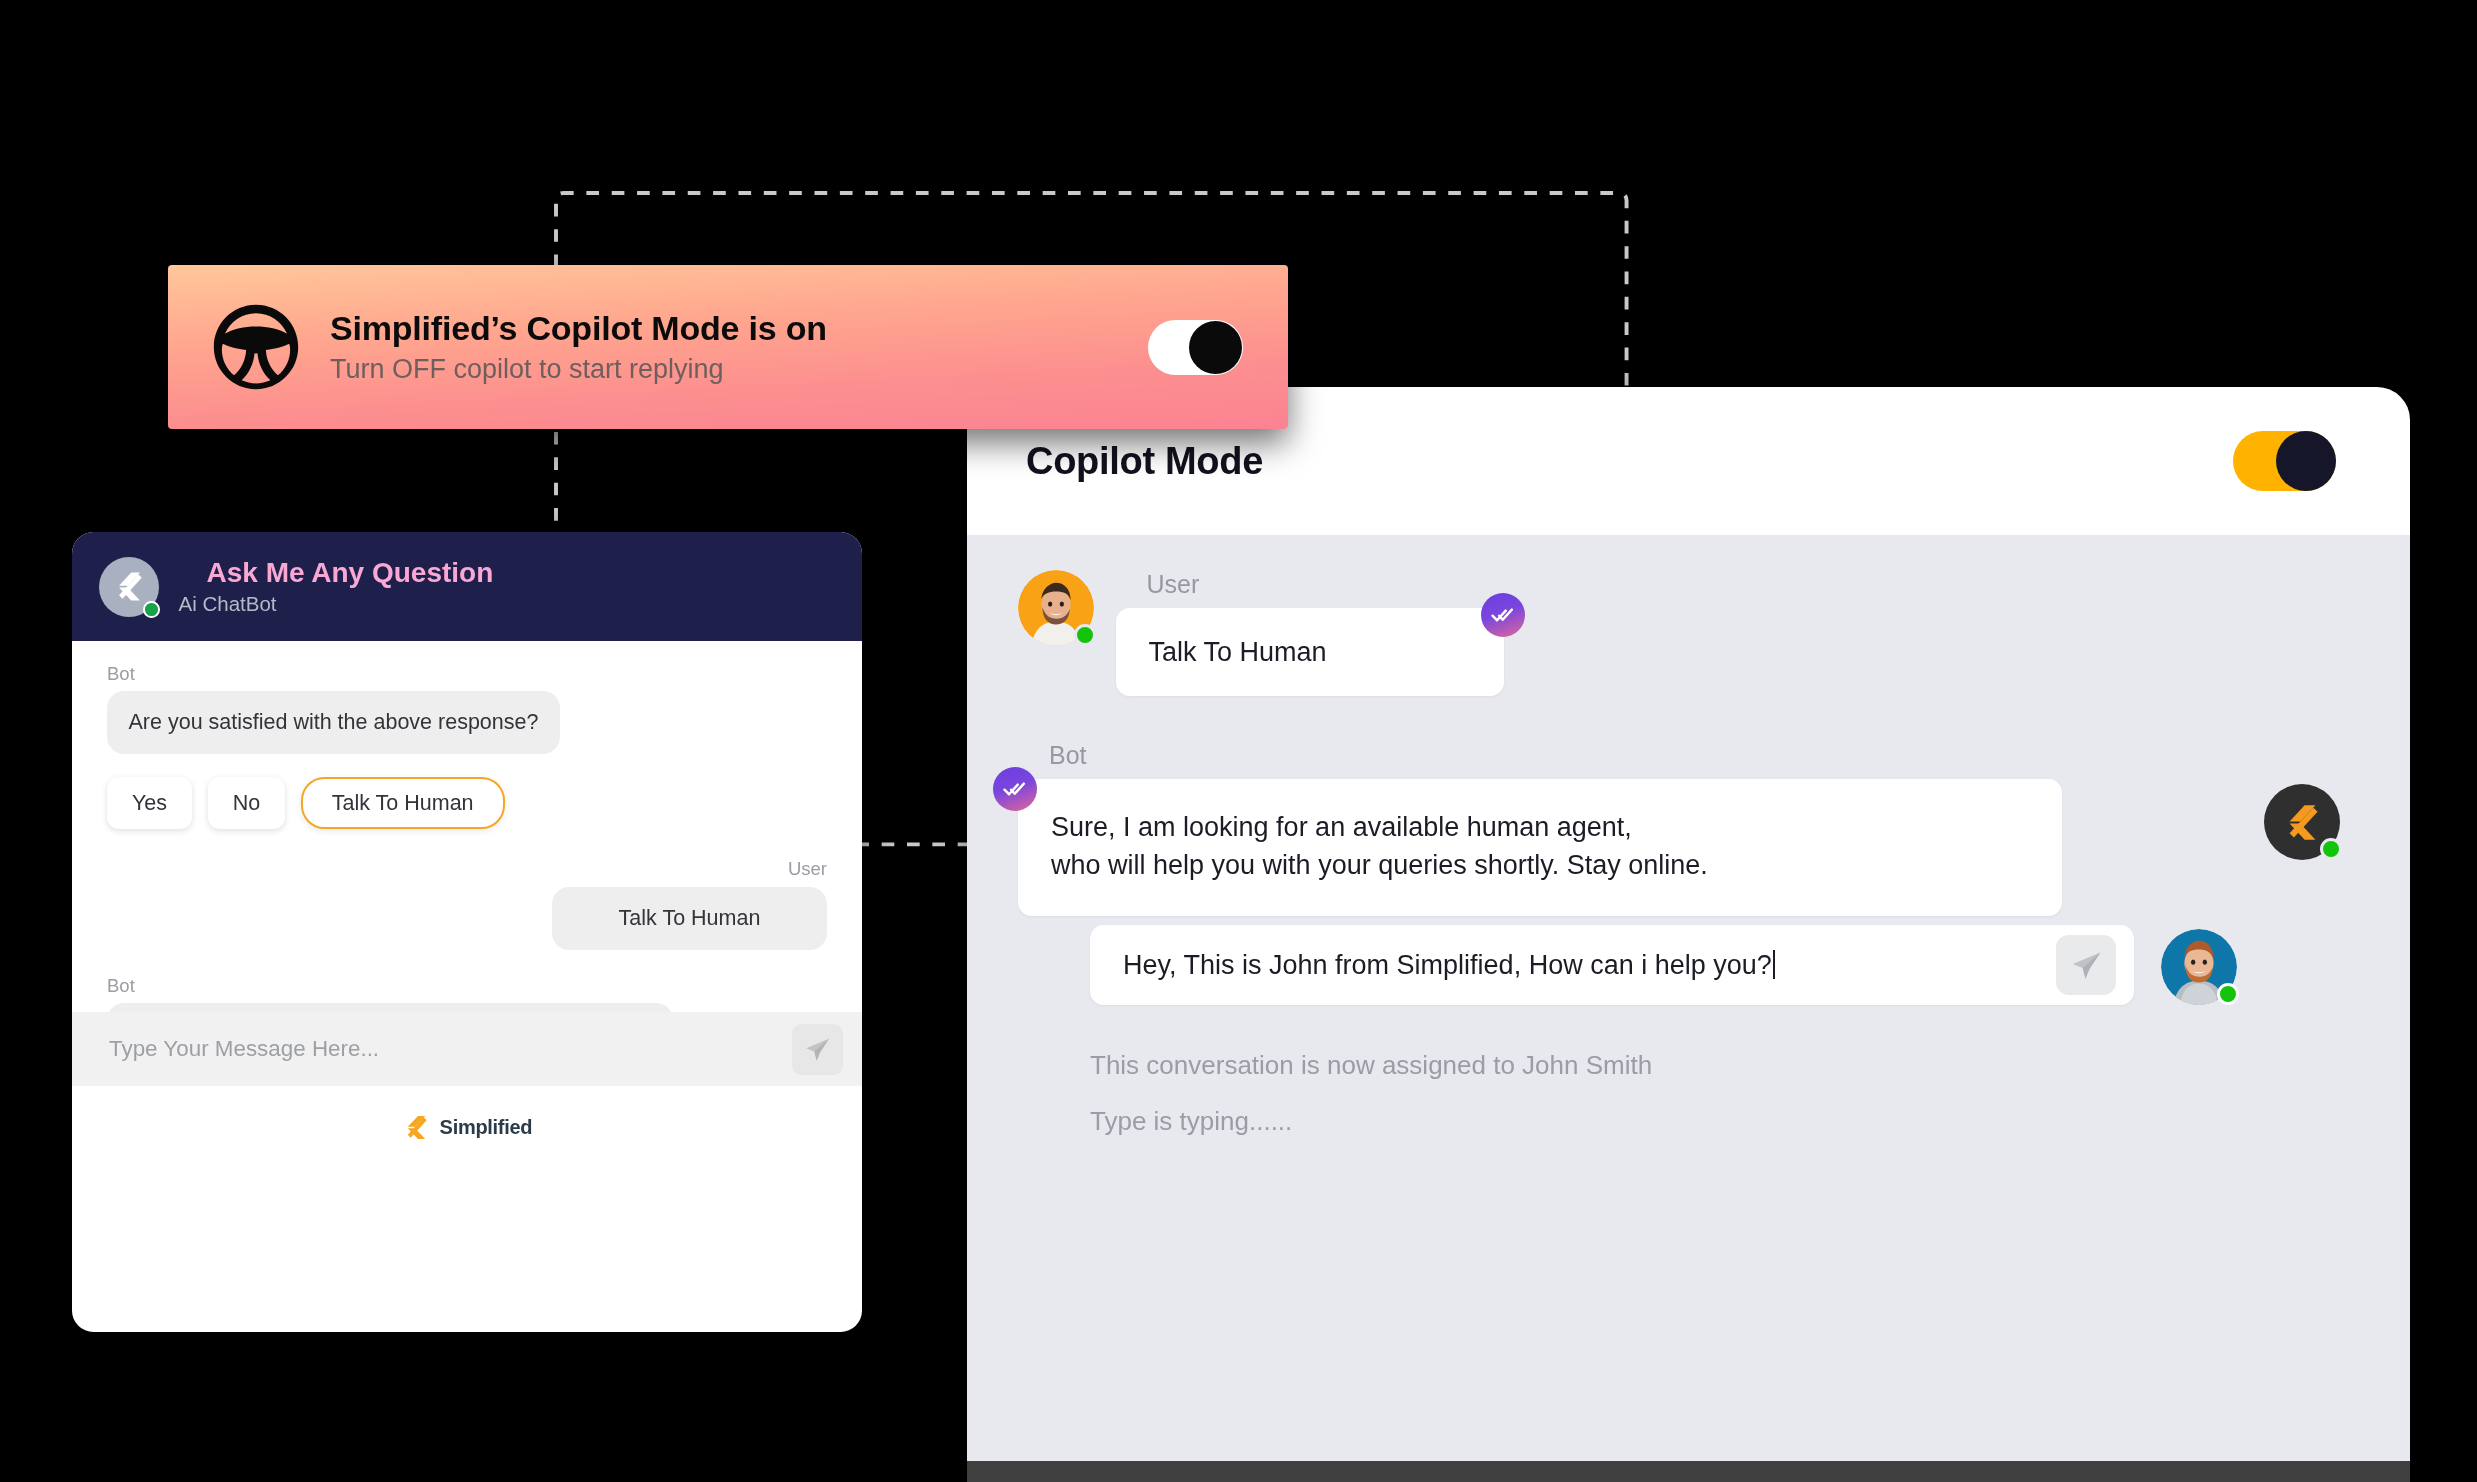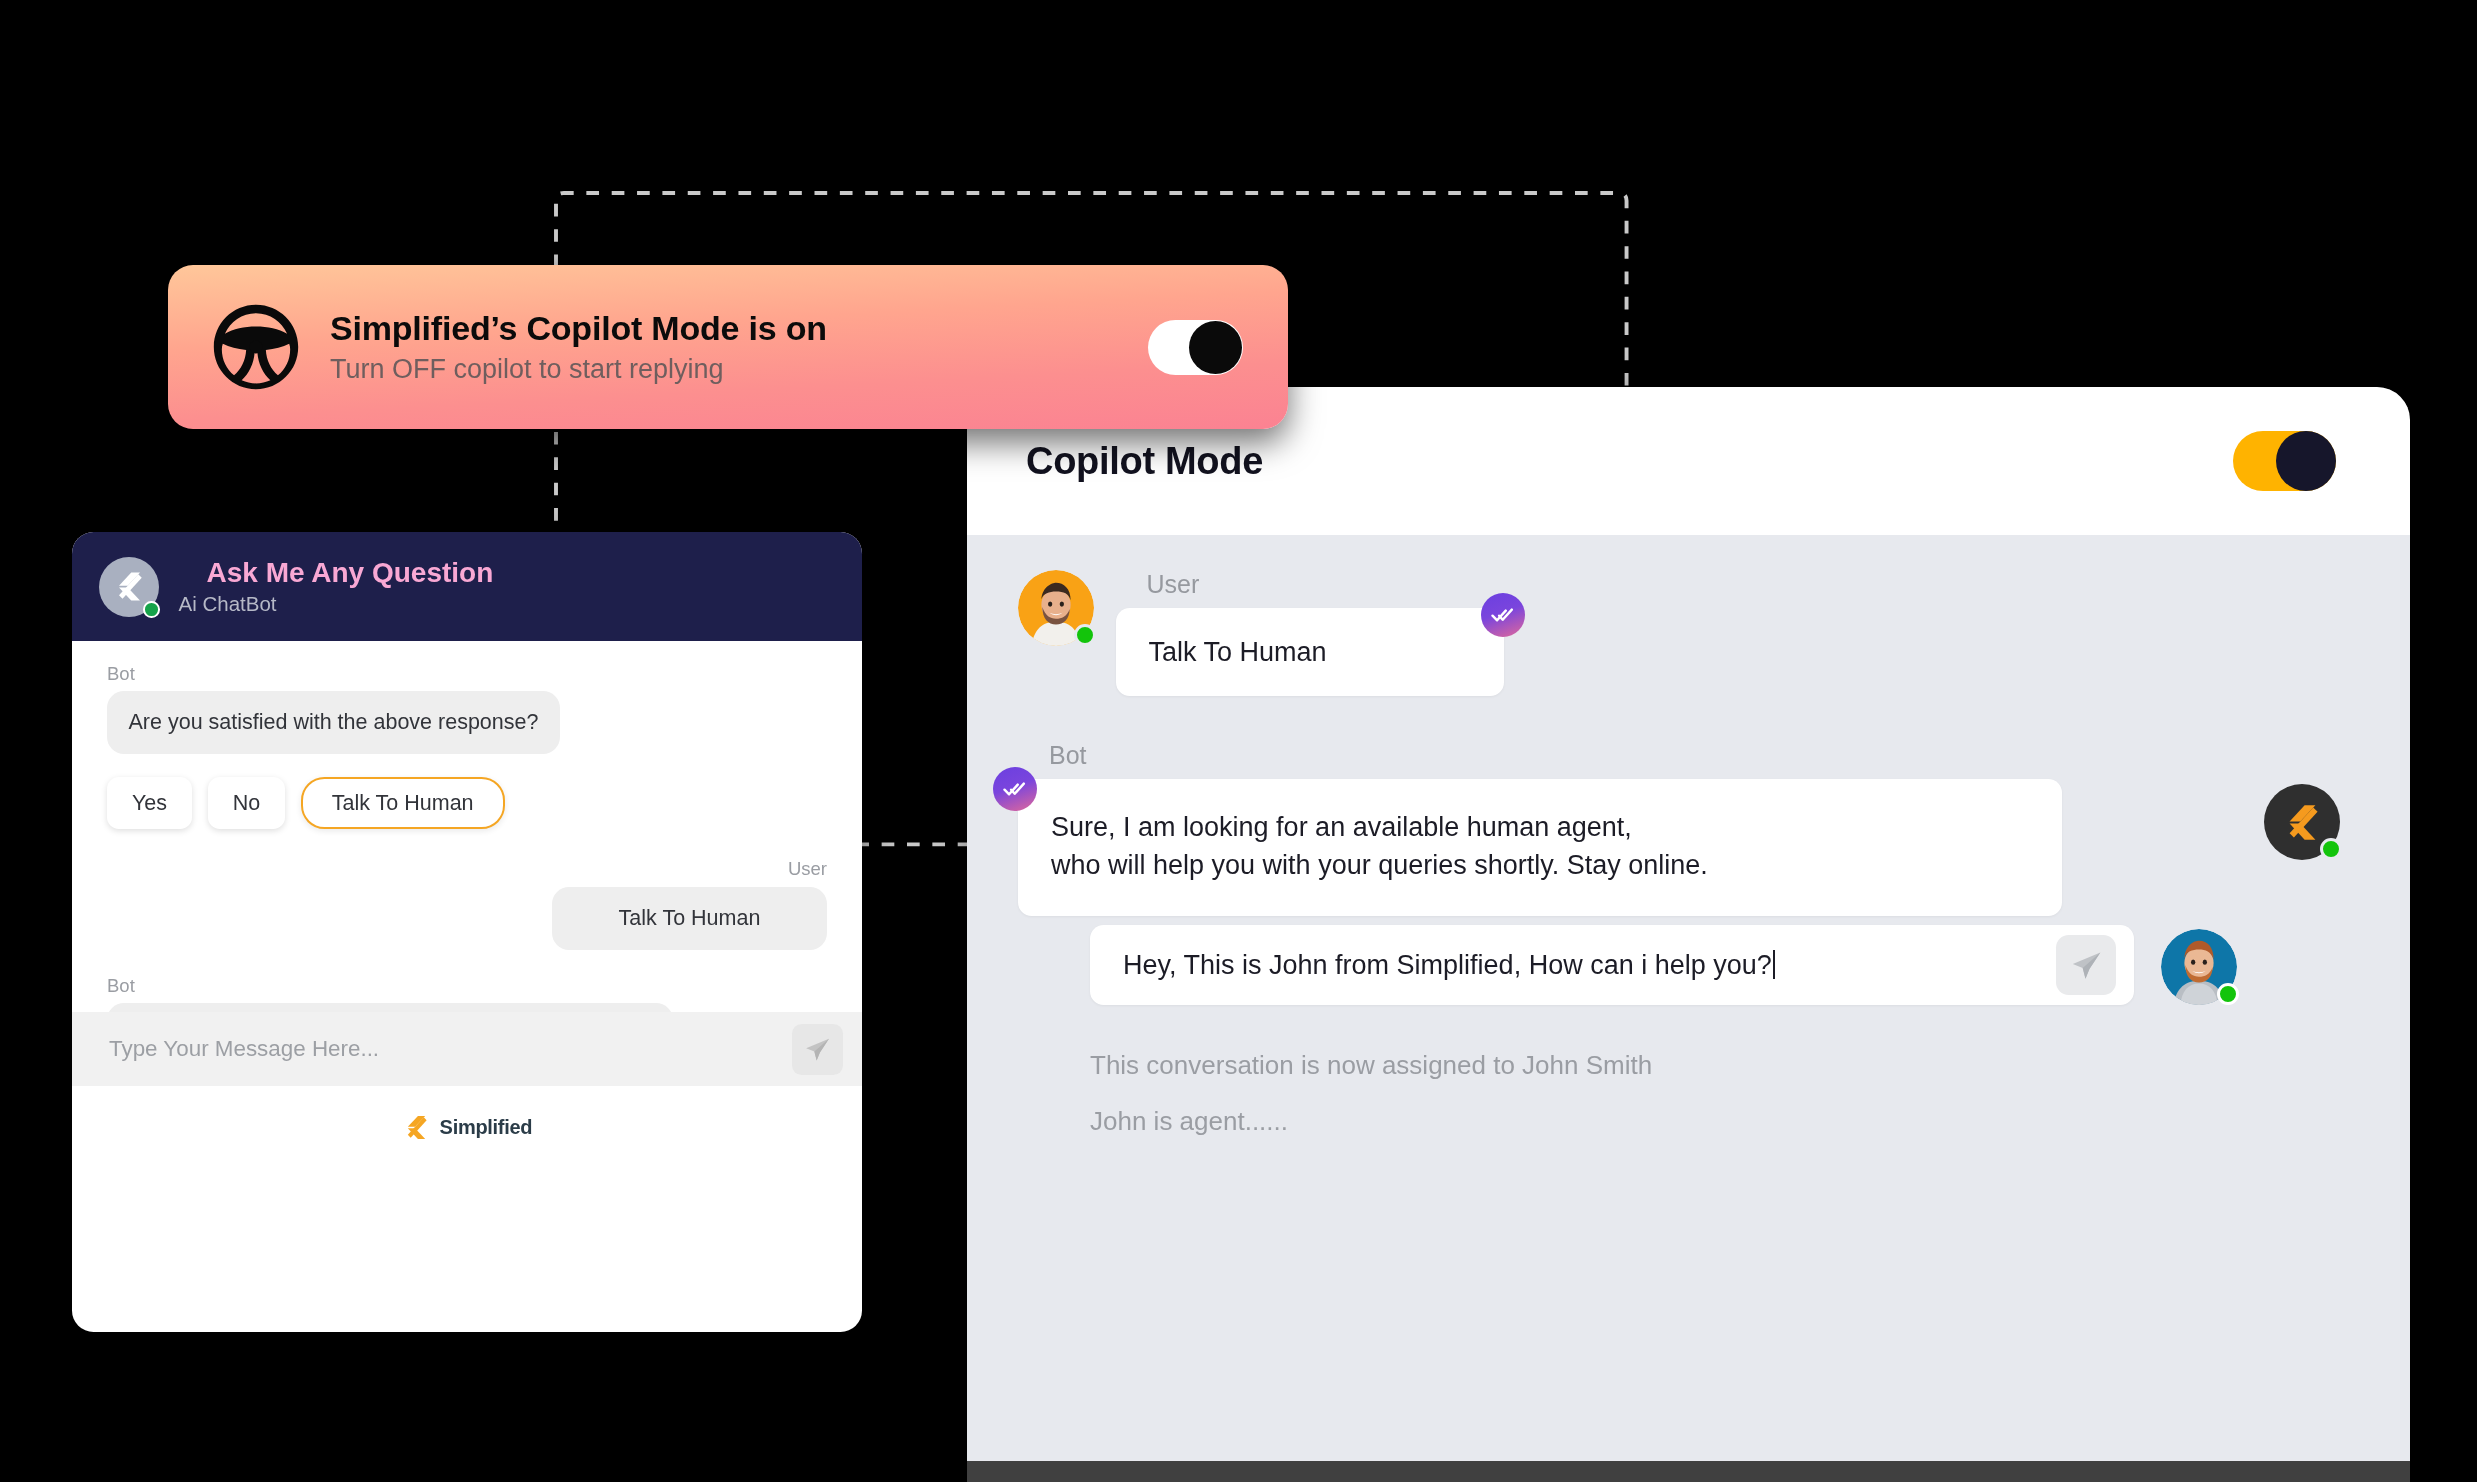--- a/index.html
+++ b/index.html
@@ -225,21 +225,21 @@
     margin-top: 25px;
   }
 
   
   #toast {
     position: absolute;
     left: 168px;
     top: 265px;
     width: 1120px;
     height: 164px;
-    border-radius: 25px;
+    border-radius: 4px;
     background: linear-gradient(177deg, #ffc79a 0%, #ffa58e 38%, #fc8f8f 70%, #fb8292 100%);
     display: flex;
     align-items: center;
     padding: 0 45px 0 43px;
     z-index: 40;
     box-shadow: 0 13.7px 33px rgba(0,0,0,.55);
   }
   #toast-icon { width: 90px; height: 90px; flex: none; margin-right: 29px; }
   #toast-texts { flex: 1; }
   #toast-title {
@@ -485,21 +485,21 @@
               <ellipse cx="45" cy="34" rx="2.2" ry="2.6" fill="#2a211c"></ellipse>
               <path d="M32 43 Q39 48 46 43 Q39 46 32 43 Z" fill="#ffffff"></path>
             </svg>
           </div>
           <div class="online"></div>
         </div>
       </div>
 
       <div id="assign-note">This conversation is now assigned to John Smith</div>
 
-      <div id="typing-note">John is agent......</div>
+      <div id="typing-note">Type is typing......</div>
 
     </div>
   </div>
 
   <div id="chat-widget">
 
     <div id="chat-header">
       <div id="chat-avatar">
         <svg width="35" height="35" viewBox="0 0 40 40">
           <path d="M22 4 L32 4 L18 19 L8 19 Z" fill="#ffffff"></path>

